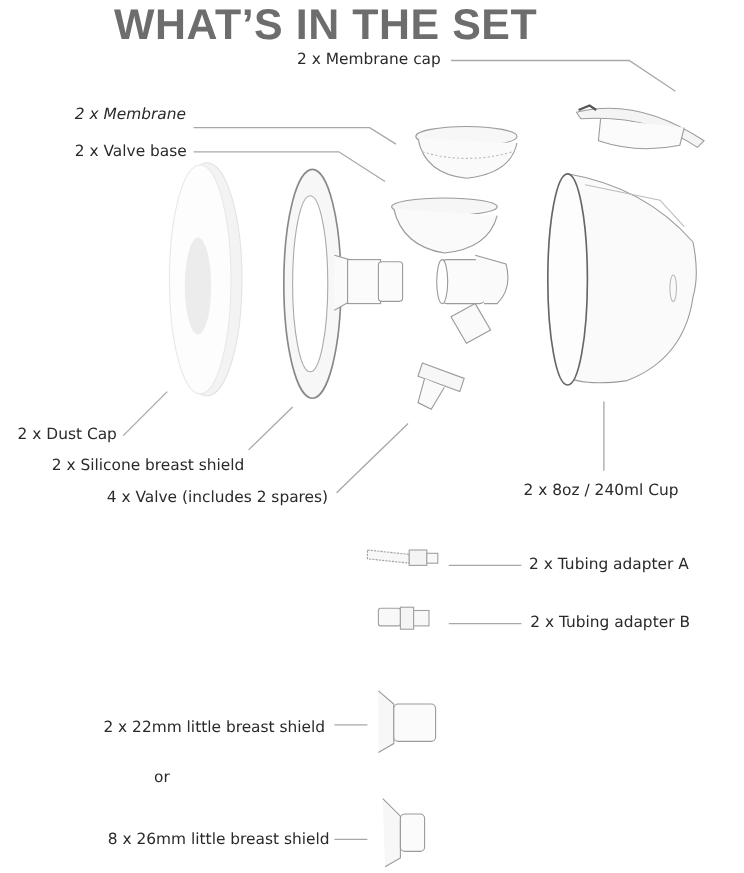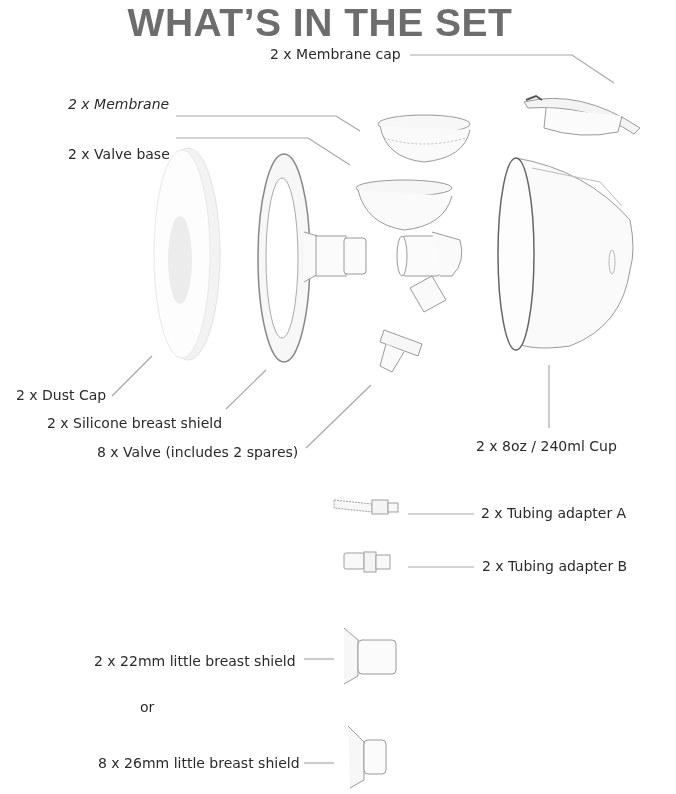--- a/index.html
+++ b/index.html
@@ -1,20 +1,20 @@
 <!DOCTYPE html>
 <html><head>
 <meta charset="utf-8">
 <style>
   html, body { margin: 0; padding: 0; background: #ffffff; }
   body { width: 676px; height: 794px; position: relative; overflow: hidden;
          font-family: "DejaVu Sans", "Liberation Sans", sans-serif; color: #222; }
   .title { position: absolute; left: 0; width: 592px; top: 0; text-align: center;
            font-family: "Liberation Sans", sans-serif; font-weight: bold; font-size: 39px;
-           color: #6d6d6d; letter-spacing: 0.5px; line-height: 46px; padding-left: 24px; }
+           color: #6d6d6d; letter-spacing: 0.5px; line-height: 46px; }
   .lbl { position: absolute; font-size: 14px; color: #2a2a2a; white-space: nowrap; line-height: 16px; }
   svg.art { position: absolute; left: 0; top: 0; }
   .lead { stroke: #a8a8a8; stroke-width: 1.2; fill: none; }
 </style>
 </head>
 <body>
 
 <div class="title">WHAT’S IN THE SET</div>
 
 <svg class="art" width="676" height="794" viewBox="0 0 676 794">
@@ -96,22 +96,22 @@
     <rect x="358" y="640" width="38" height="34" rx="4" fill="#fbfbfb"></rect>
   </g>
   <g fill="none" stroke="#9a9a9a" stroke-width="1">
     <path d="M348,726 L364,742 L364,780 L350,788" fill="#f7f7f7"></path>
     <rect x="364" y="740" width="22" height="34" rx="4" fill="#fbfbfb"></rect>
   </g>
 </svg>
 
 <div class="lbl" style="left:270px; top:46px;">2 x Membrane cap</div>
 <div class="lbl" style="left:68px; top:96px;font-style:italic;">2 x Membrane</div>
-<div class="lbl" style="left:68px; top:130px;margin-top:16px;">2 x Valve base</div>
+<div class="lbl" style="left:68px; top:130px;">2 x Valve base</div>
 <div class="lbl" style="left:16px; top:387px;">2 x Dust Cap</div>
 <div class="lbl" style="left:47px; top:415px;">2 x Silicone breast shield</div>
-<div class="lbl" style="left:97px; top:444px;">8 x Valve (includes 2 spares)</div>
+<div class="lbl" style="left:97px; top:444px;">4 x Valve (includes 2 spares)</div>
 <div class="lbl" style="left:476px; top:438px;">2 x 8oz / 240ml Cup</div>
 <div class="lbl" style="left:481px; top:505px;">2 x Tubing adapter A</div>
 <div class="lbl" style="left:482px; top:558px;text-align:center;">2 x Tubing adapter B</div>
 <div class="lbl" style="left:94px; top:653px;">2 x 22mm little breast shield</div>
 <div class="lbl" style="left:98px; top:699px;margin-left:42px;">or</div>
 <div class="lbl" style="left:98px; top:755px;">8 x 26mm little breast shield</div>
 
 </body></html>

